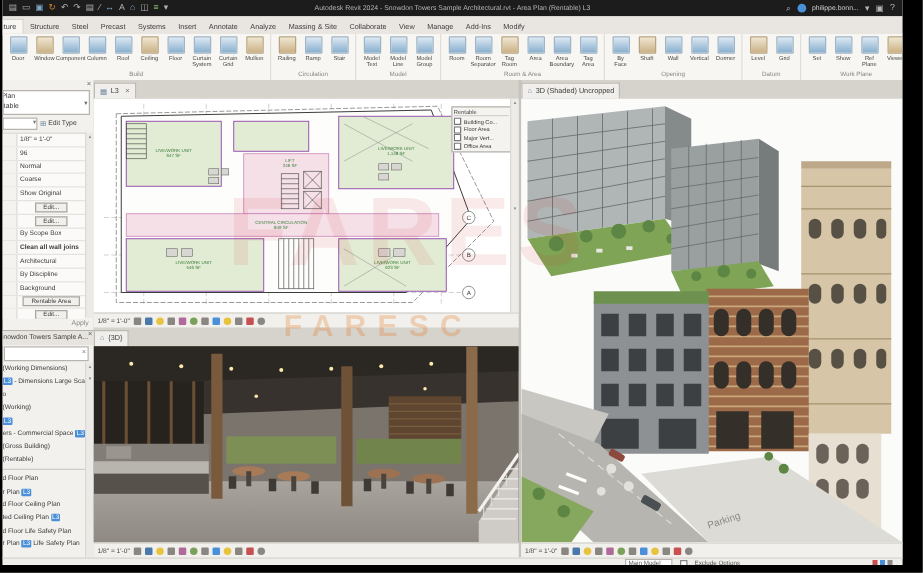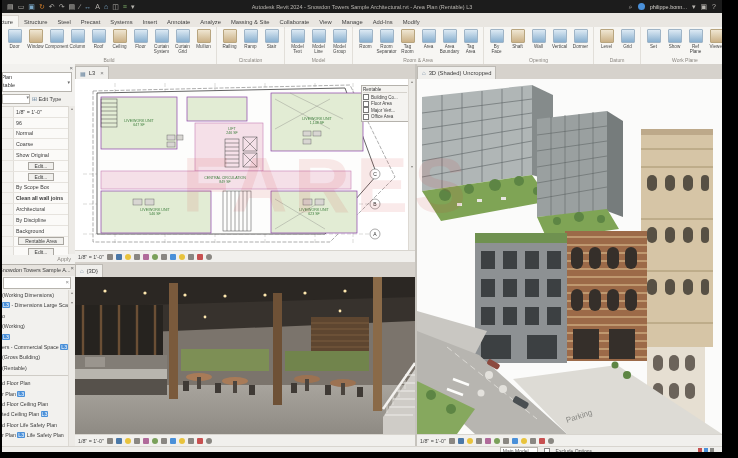--- a/index.html
+++ b/index.html
@@ -859,13 +859,14 @@
       <span>Exclude Options</span>
     </div>
     <div class="sb-micro">
       <i style="background:#c75050;"></i>
       <i style="background:#4a90d9;"></i>
       <i style="background:#8a8a86;"></i>
     </div>
   </div>
 
   <div class="wm" id="wm1">FARES</div>
+  <div class="wm" id="wm2">FARESC</div>
 </div>
 
 </body></html>

